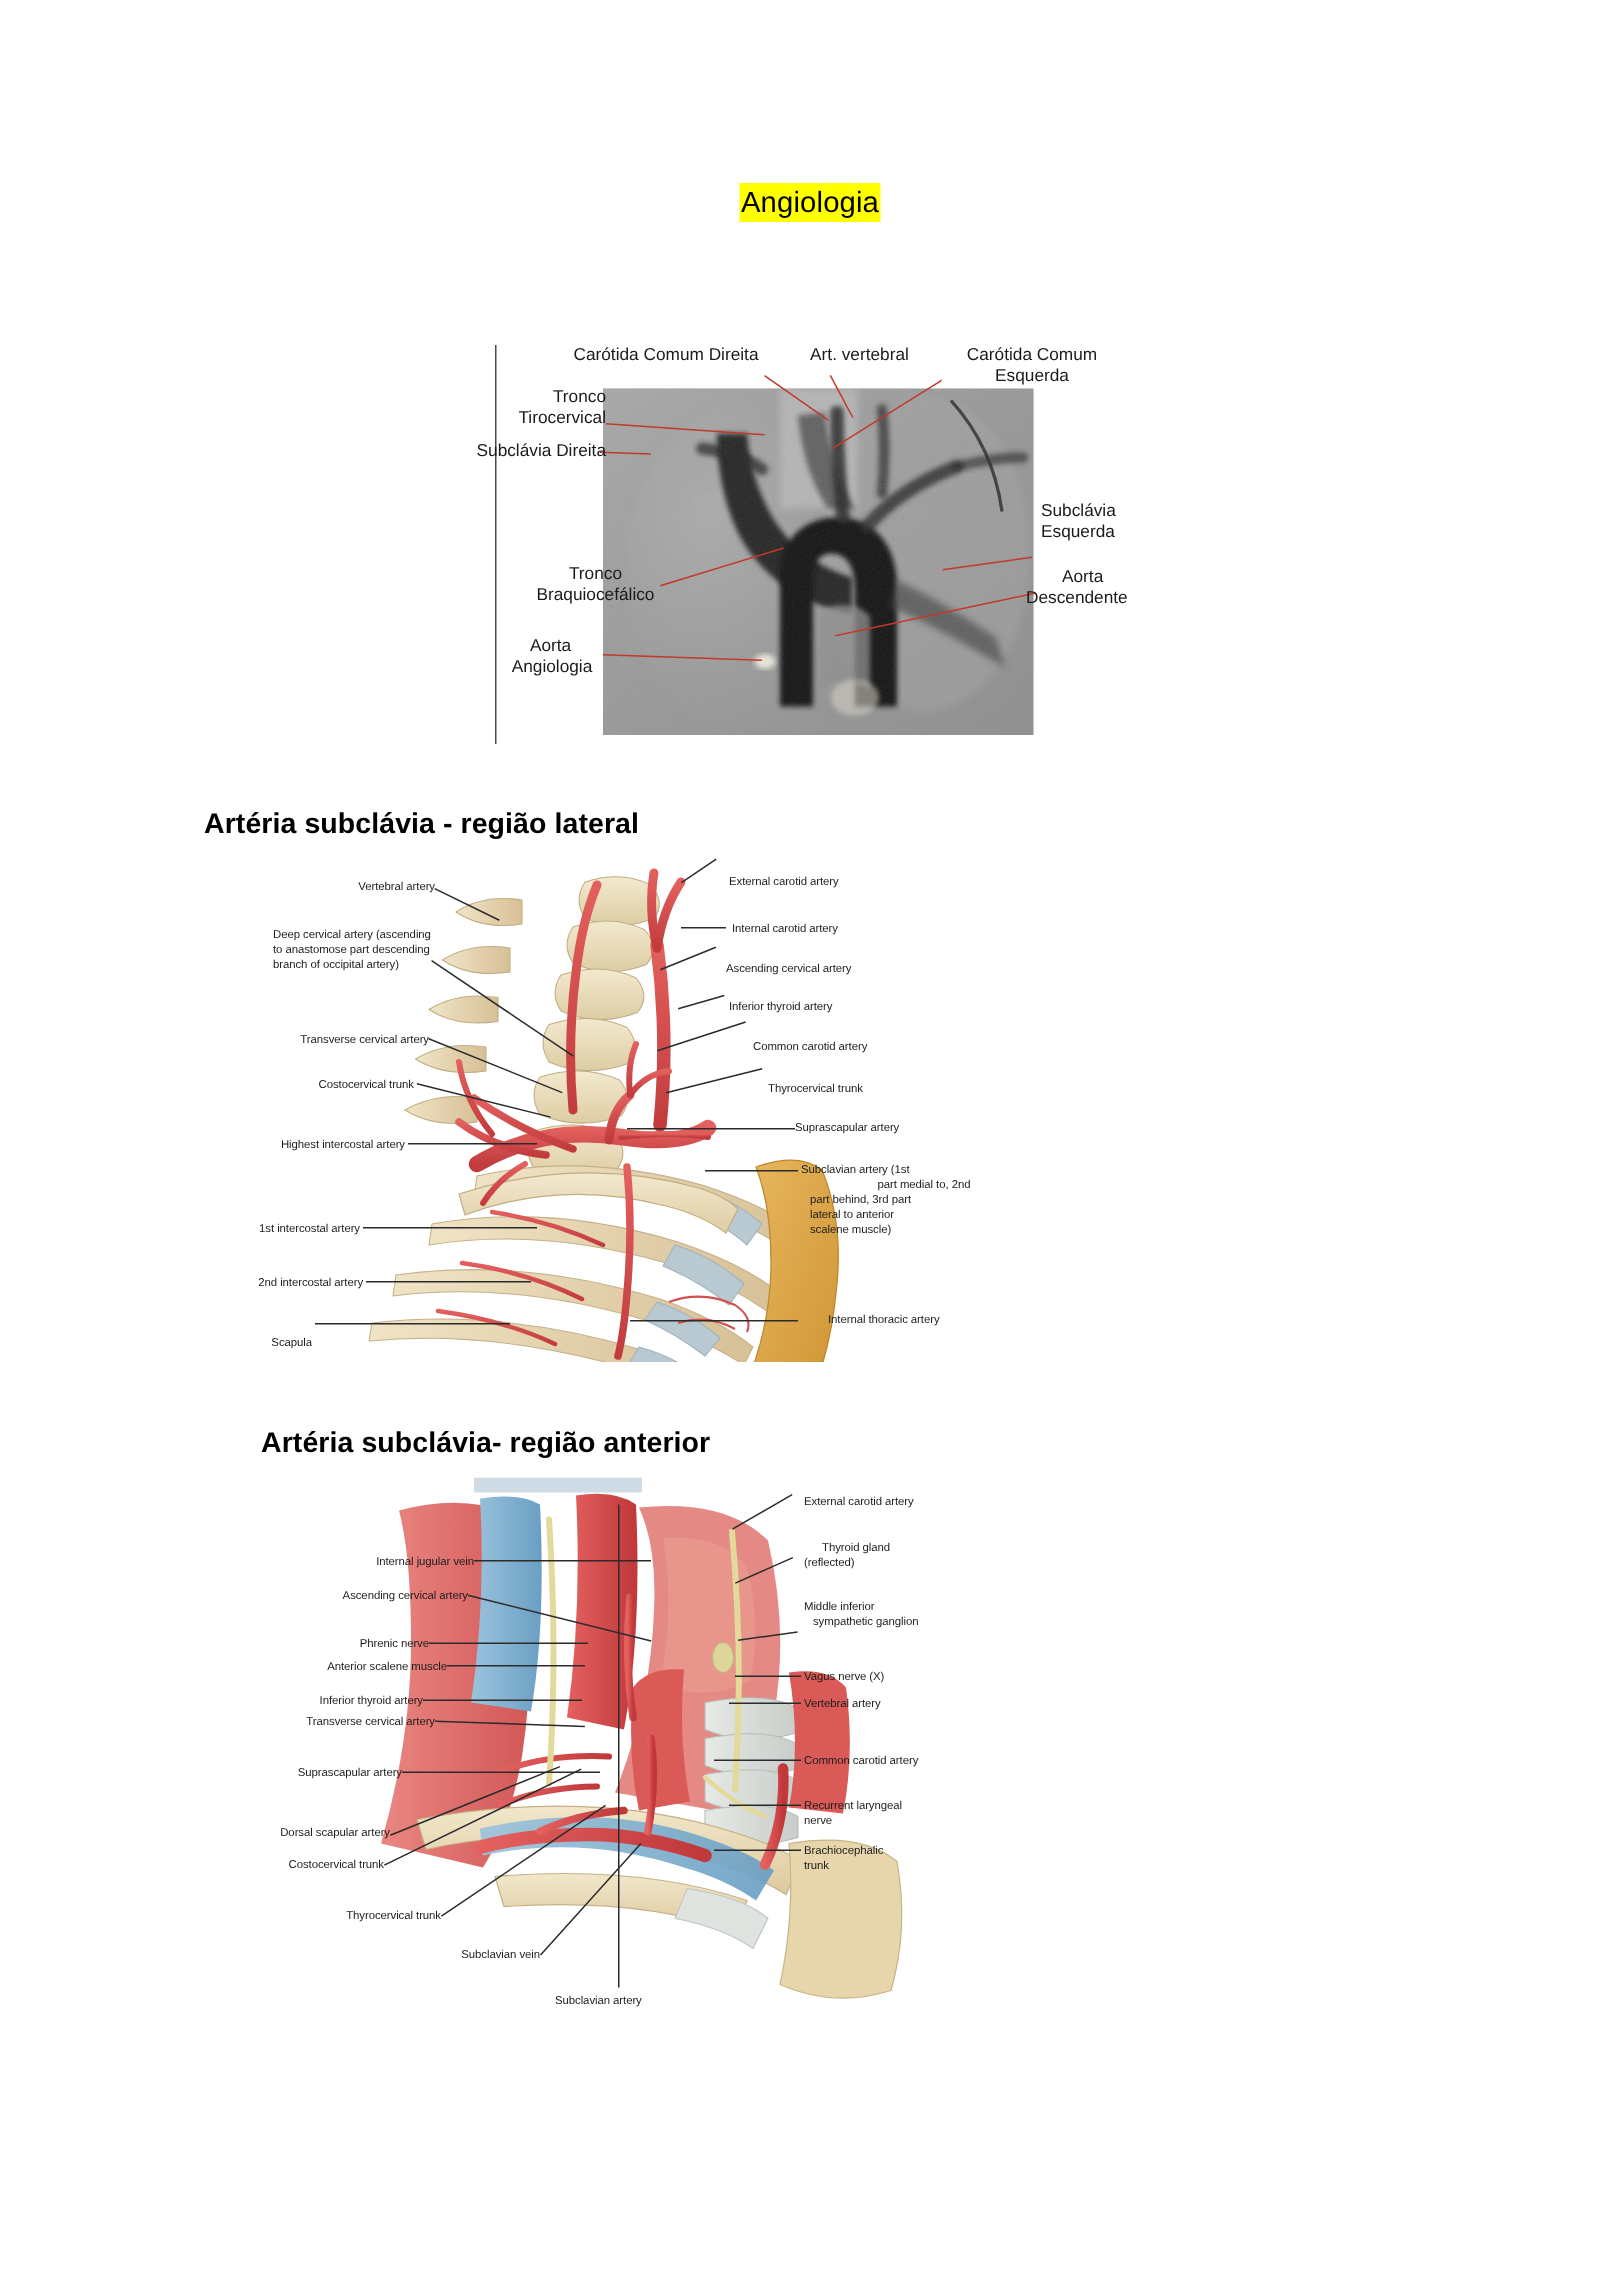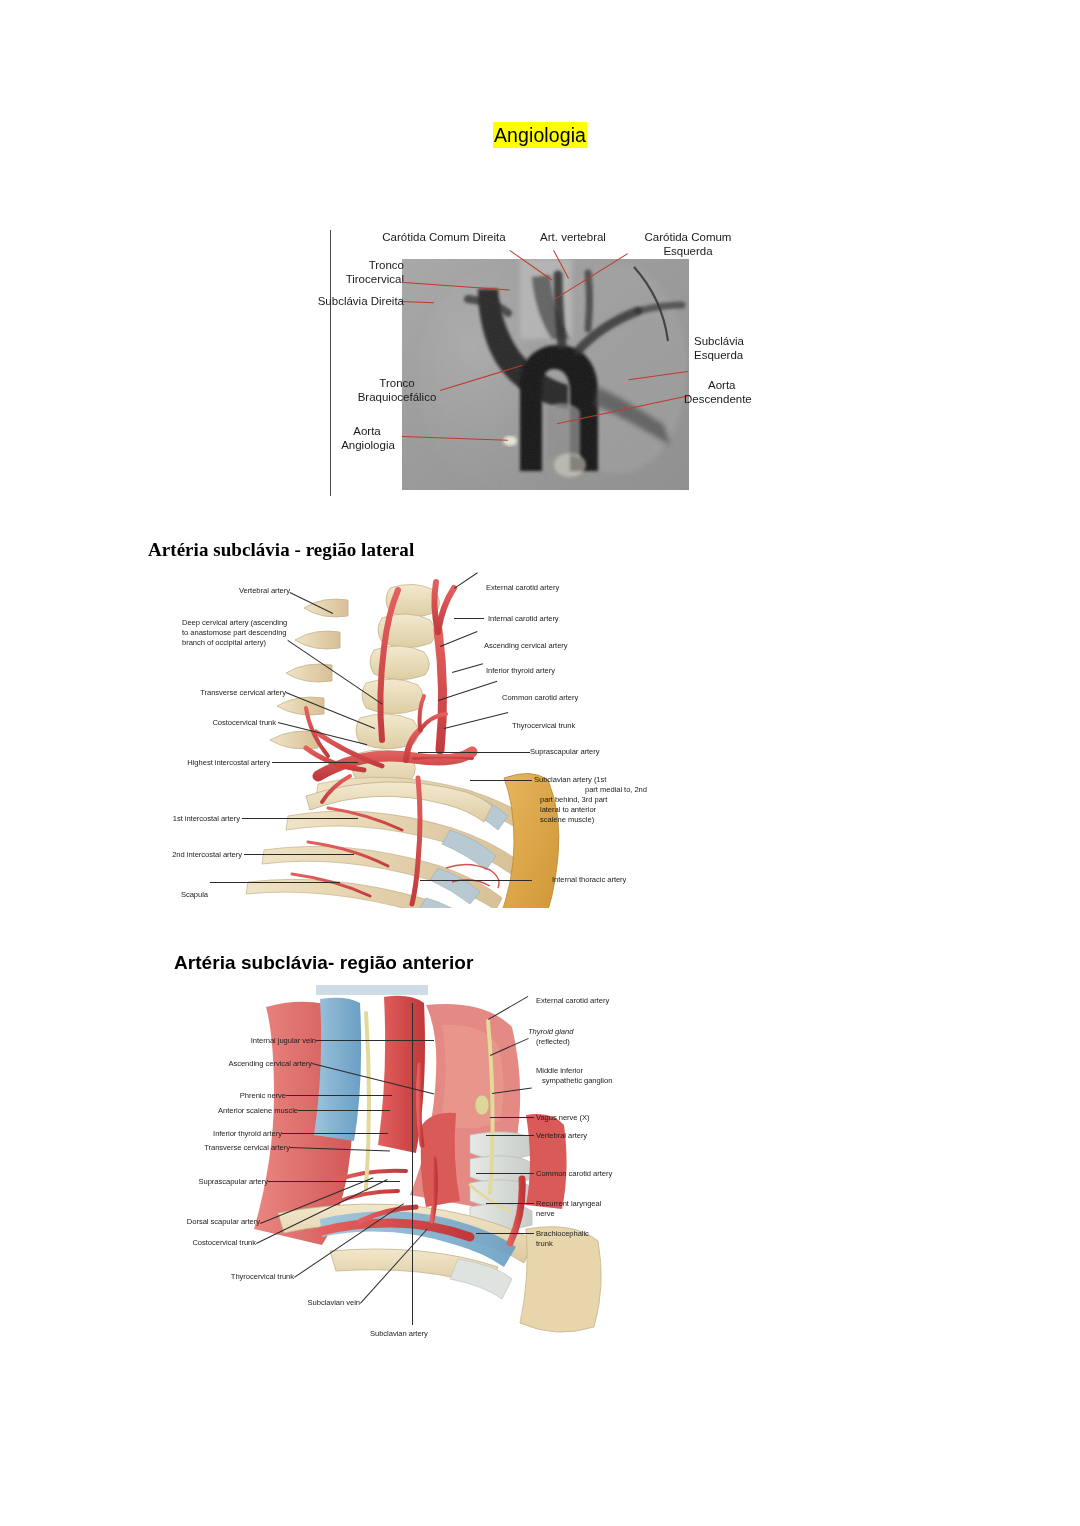--- a/index.html
+++ b/index.html
@@ -56,21 +56,21 @@
     letter-spacing: 0.1px;
   }
 
   .section-heading {
     position: absolute;
     font-size: 19px;
     font-weight: bold;
     letter-spacing: 0.05px;
     white-space: nowrap;
   }
-  #heading-lateral { left: 148px; top: 539px; font-family: Liberation Serif, serif; }
+  #heading-lateral { left: 136px; top: 539px; }
   #heading-anterior { left: 150px; top: 952px; margin-left: 24px; }
 
   
   #figure-angiogram {
     position: absolute;
     left: 328px;
     top: 224px;
     width: 392px;
     height: 272px;
   }
@@ -509,21 +509,21 @@
     <div class="plate-label r" style="left:12px; top:144px; width:100px;">Inferior thyroid artery</div>
     <div class="plate-label r" style="left:6px; top:158px; width:114px;">Transverse cervical artery</div>
     <div class="plate-label r" style="left:0px; top:192px; width:98px;">Suprascapular artery</div>
     <div class="plate-label r" style="left:0px; top:232px; width:90px;">Dorsal scapular artery</div>
     <div class="plate-label r" style="left:0px; top:253px; width:86px;">Costocervical trunk</div>
     <div class="plate-label r" style="left:34px; top:287px; width:90px;">Thyrocervical trunk</div>
     <div class="plate-label r" style="left:106px; top:313px; width:84px;">Subclavian vein</div>
     <div class="plate-label" style="left:200px; top:344px;">Subclavian artery</div>
 
     <div class="plate-label" style="left:366px; top:11px;">External carotid artery</div>
-    <div class="plate-label" style="left:358px; top:42px;font-style:italic;">Thyroid gland</div>
+    <div class="plate-label" style="left:378px; top:42px;">Thyroid gland</div>
     <div class="plate-label" style="left:366px; top:52px;">(reflected)</div>
     <div class="plate-label" style="left:366px; top:81px;">Middle inferior</div>
     <div class="plate-label" style="left:372px; top:91px;">sympathetic ganglion</div>
     <div class="plate-label" style="left:366px; top:128px;">Vagus nerve (X)</div>
     <div class="plate-label" style="left:366px; top:146px;">Vertebral artery</div>
     <div class="plate-label" style="left:366px; top:184px;">Common carotid artery</div>
     <div class="plate-label" style="left:366px; top:214px;">Recurrent laryngeal</div>
     <div class="plate-label" style="left:366px; top:224px;">nerve</div>
     <div class="plate-label" style="left:366px; top:244px;">Brachiocephalic</div>
     <div class="plate-label" style="left:366px; top:254px;">trunk</div>

